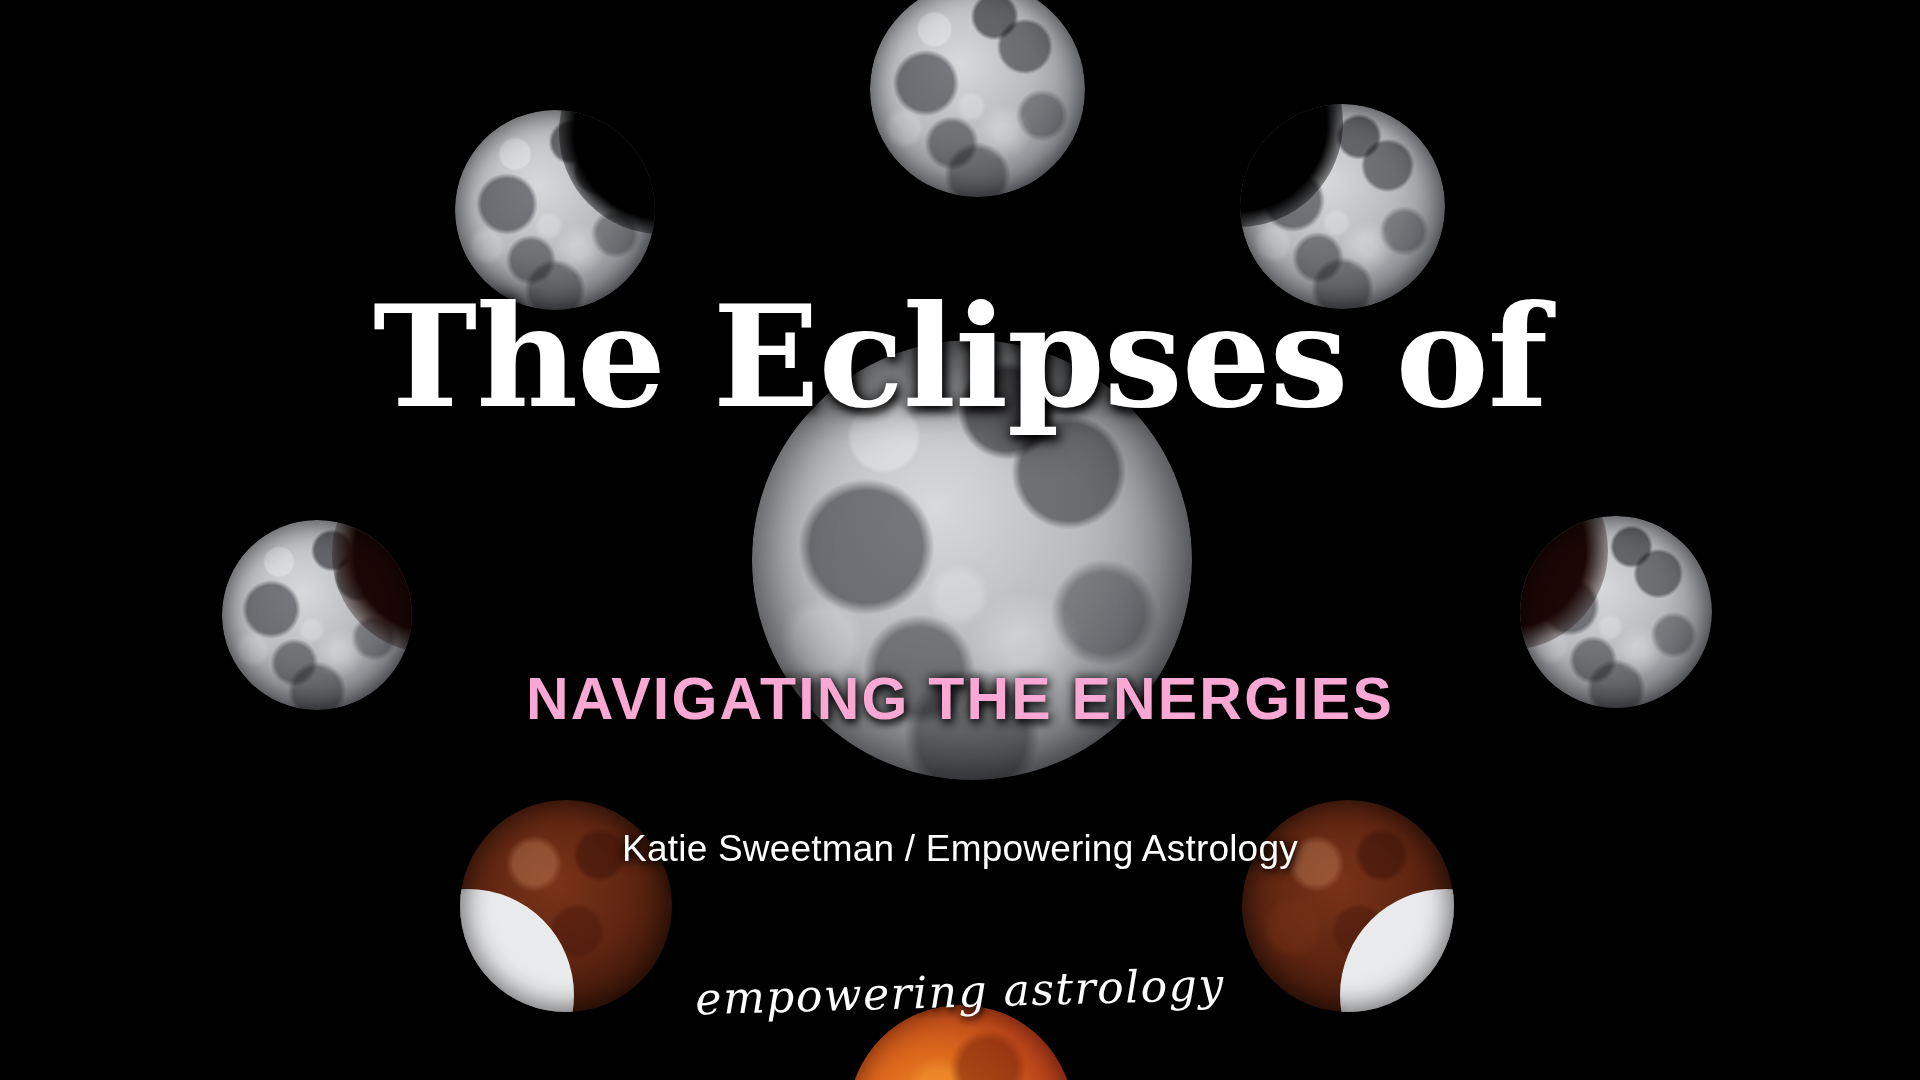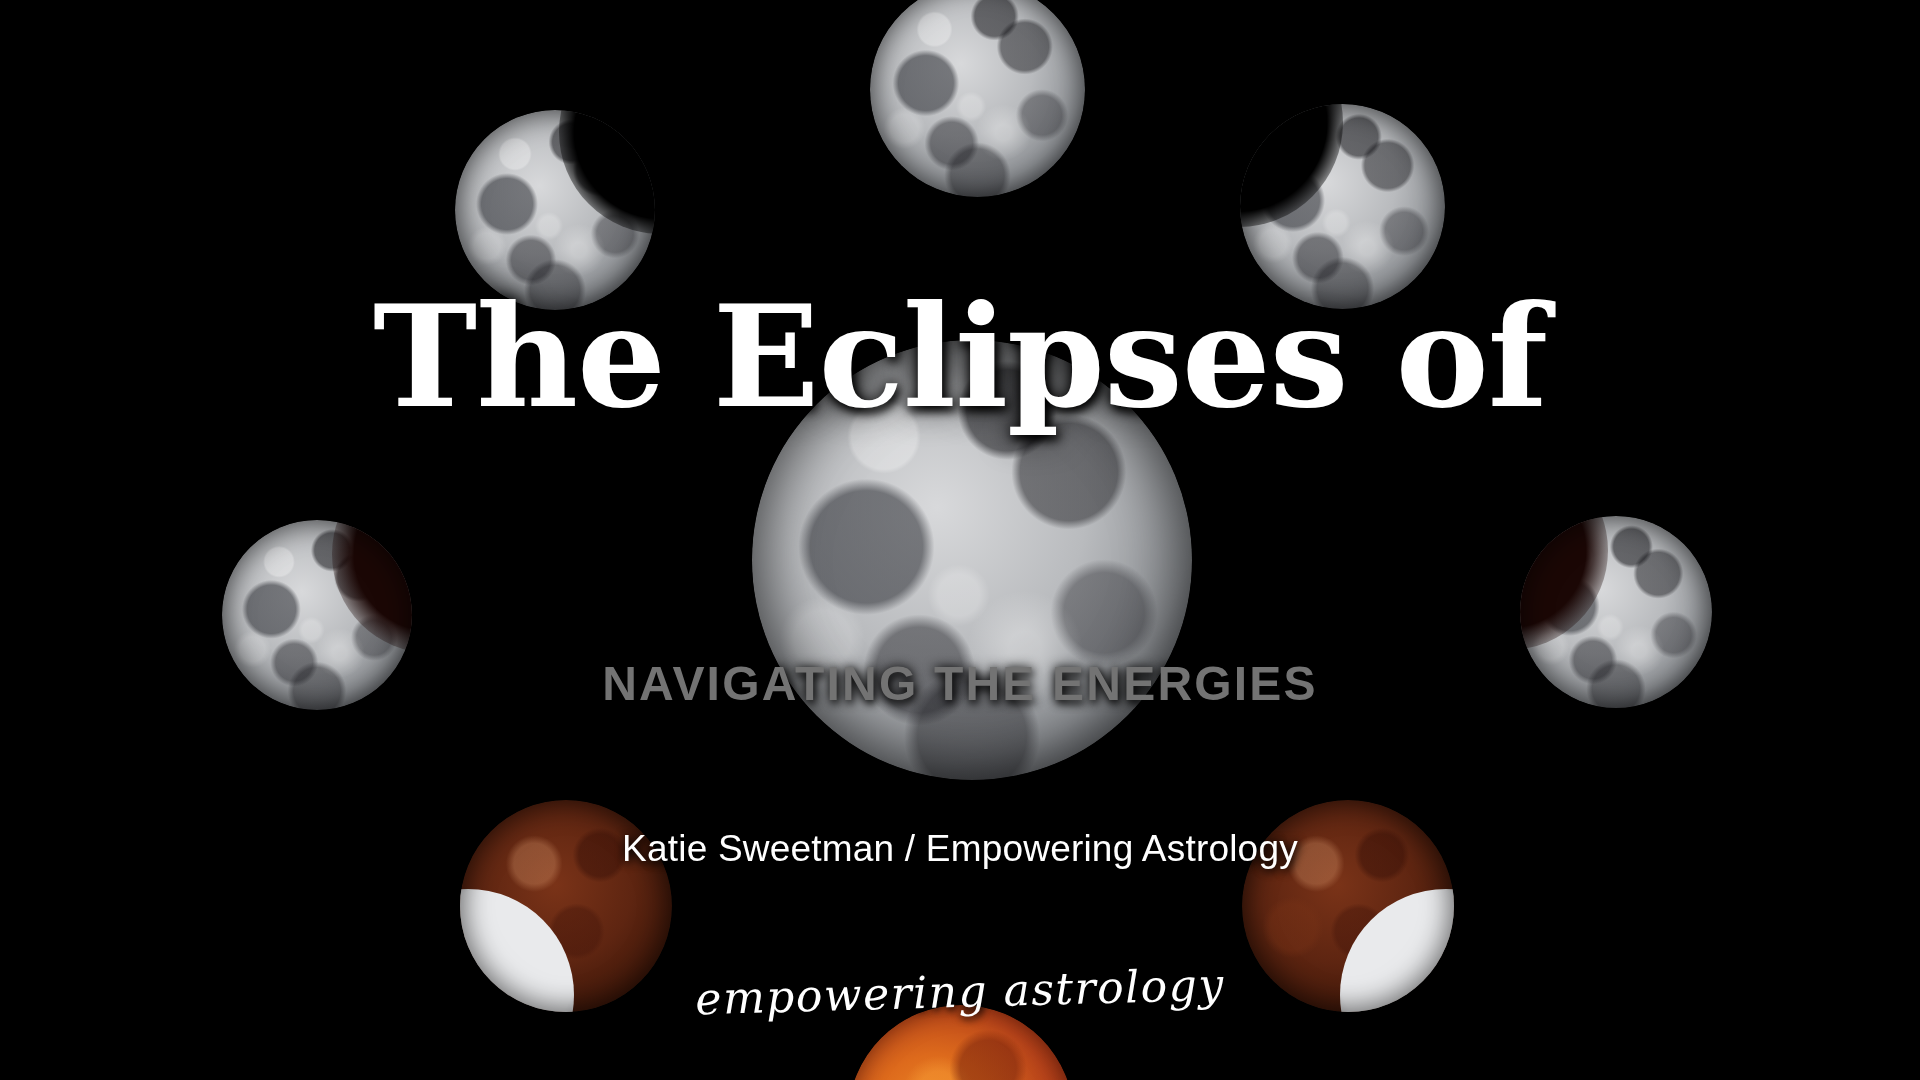--- a/index.html
+++ b/index.html
@@ -127,24 +127,24 @@
   .title .line { display: block; white-space: nowrap; }
   .title .line2 { margin-top: -6px; }
 
   .subtitle {
     position: absolute;
     left: 0;
     right: 0;
     top: 613px;
     font-family: "Liberation Sans", sans-serif;
     font-weight: 700;
-    font-size: 48px;
+    font-size: 59px;
     line-height: 1.28;
     letter-spacing: 2.2px;
-    color: #737373;
+    color: #f9a8d4;
     text-shadow:
       0 0 12px rgba(0,0,0,.92),
       2px 4px 9px rgba(0,0,0,.85);
   }
   .subtitle .line { display: block; }
 
   .byline {
     position: absolute;
     left: 0;
     right: 0;

